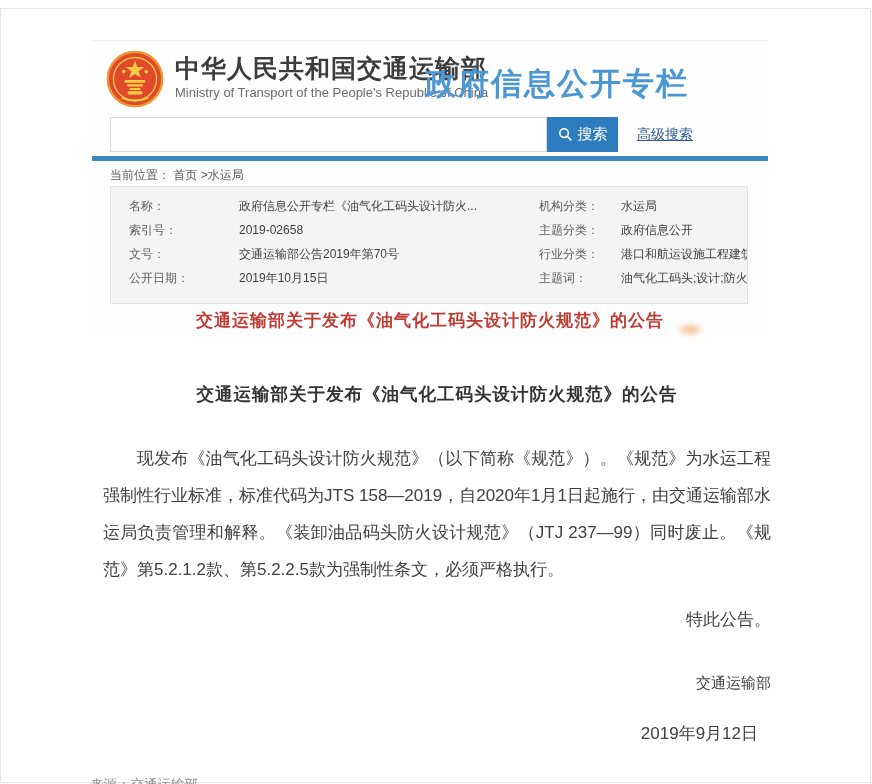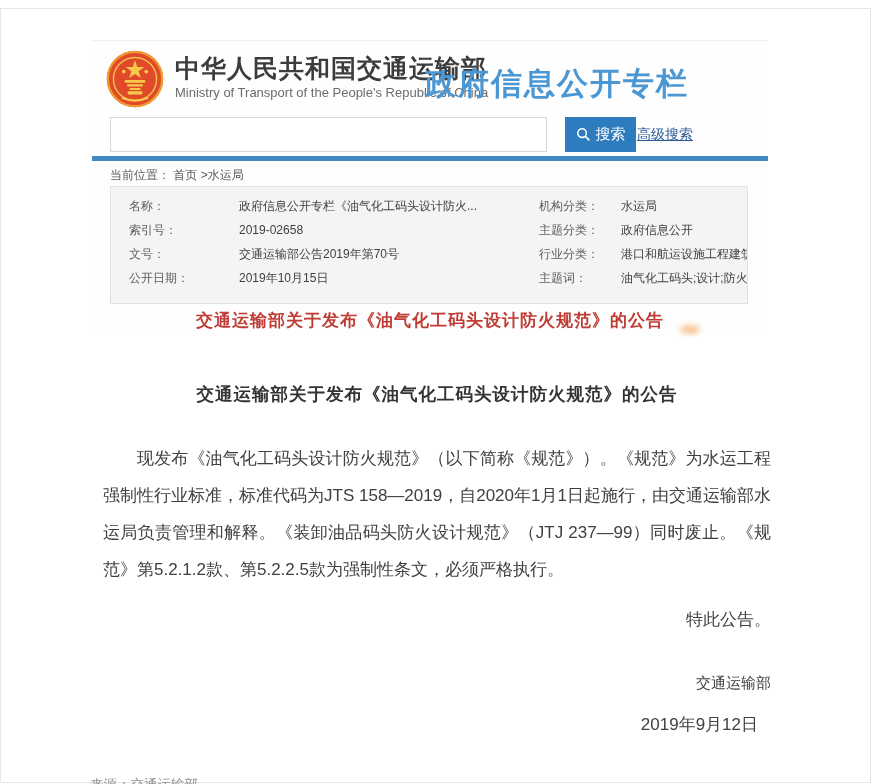--- a/index.html
+++ b/index.html
@@ -18,21 +18,21 @@
   .emblem { position:absolute; left:13px; top:8px; width:60px; height:60px; }
   .ministry-block { position:absolute; left:83px; top:12px; }
   .ministry-cn { font-size:25px; font-weight:bold; color:#3c3c3c; letter-spacing:1px; line-height:30px; }
   .ministry-en { font-size:13px; color:#6b6b6b; margin-top:2px; }
   .column-title { position:absolute; left:333px; top:22px; font-size:31px; color:#4a97d4;
     font-weight:bold; letter-spacing:2px; }
 
   .search-row { position:absolute; left:18px; top:76px; width:640px; height:35px; }
   .search-input { position:absolute; left:0; top:0; width:437px; height:35px;
     border:1px solid #d7d7d7; background:#fff; outline:none; padding:0 10px; font-size:14px; color:#333; }
-  .search-btn { position:absolute; left:455px; top:0; width:71px; height:35px;
+  .search-btn { position:absolute; left:437px; top:0; width:71px; height:35px;
     background:#2c7cbe; color:#fff; border:none; font-size:15px; cursor:pointer;
     display:flex; align-items:center; justify-content:center; gap:5px; }
   .search-btn svg { display:block; }
   .adv-link { position:absolute; left:527px; top:9px; font-size:14px; color:#2b5a94;
     text-decoration:underline; cursor:pointer; }
 
   .blue-bar { position:absolute; left:0; top:115px; width:676px; height:5px; background:#3d87c2; }
 
   .breadcrumb { position:absolute; left:18px; top:126px; font-size:12px; color:#5a5a5a; }
   .breadcrumb .crumb-path { color:#555; cursor:pointer; }
@@ -50,21 +50,21 @@
     background:#f29a4a; border-radius:50%; filter:blur(3px); opacity:.75; }
 
   
   .article { position:absolute; left:103px; top:382px; width:668px; color:#3d3d3d; }
   .article-title { text-align:center; font-size:17.5px; font-weight:bold; color:#333;
     letter-spacing:1px; }
   .article-body { margin-top:34px; font-size:17px; line-height:37px; text-align:justify;
     text-indent:2em; color:#404040; }
   .article-closing { margin-top:13px; font-size:17px; line-height:37px; text-indent:2.5em; color:#404040;text-align:right; }
   .article-signature { margin-top:36px; font-size:15px; text-align:right; color:#404040; }
-  .article-date { margin-top:20px; font-size:17px; text-align:right; padding-right:13px; color:#404040; }
+  .article-date { margin-top:29px; font-size:17px; text-align:right; padding-right:13px; color:#404040; }
 
   .source-line { position:absolute; left:90px; top:776px; font-size:13.5px; color:#8f8f8f; }
 </style>
 </head>
 <body>
 
 <div id="page">
   <div class="outer-frame"></div>
 
   <div class="gov-embed">

